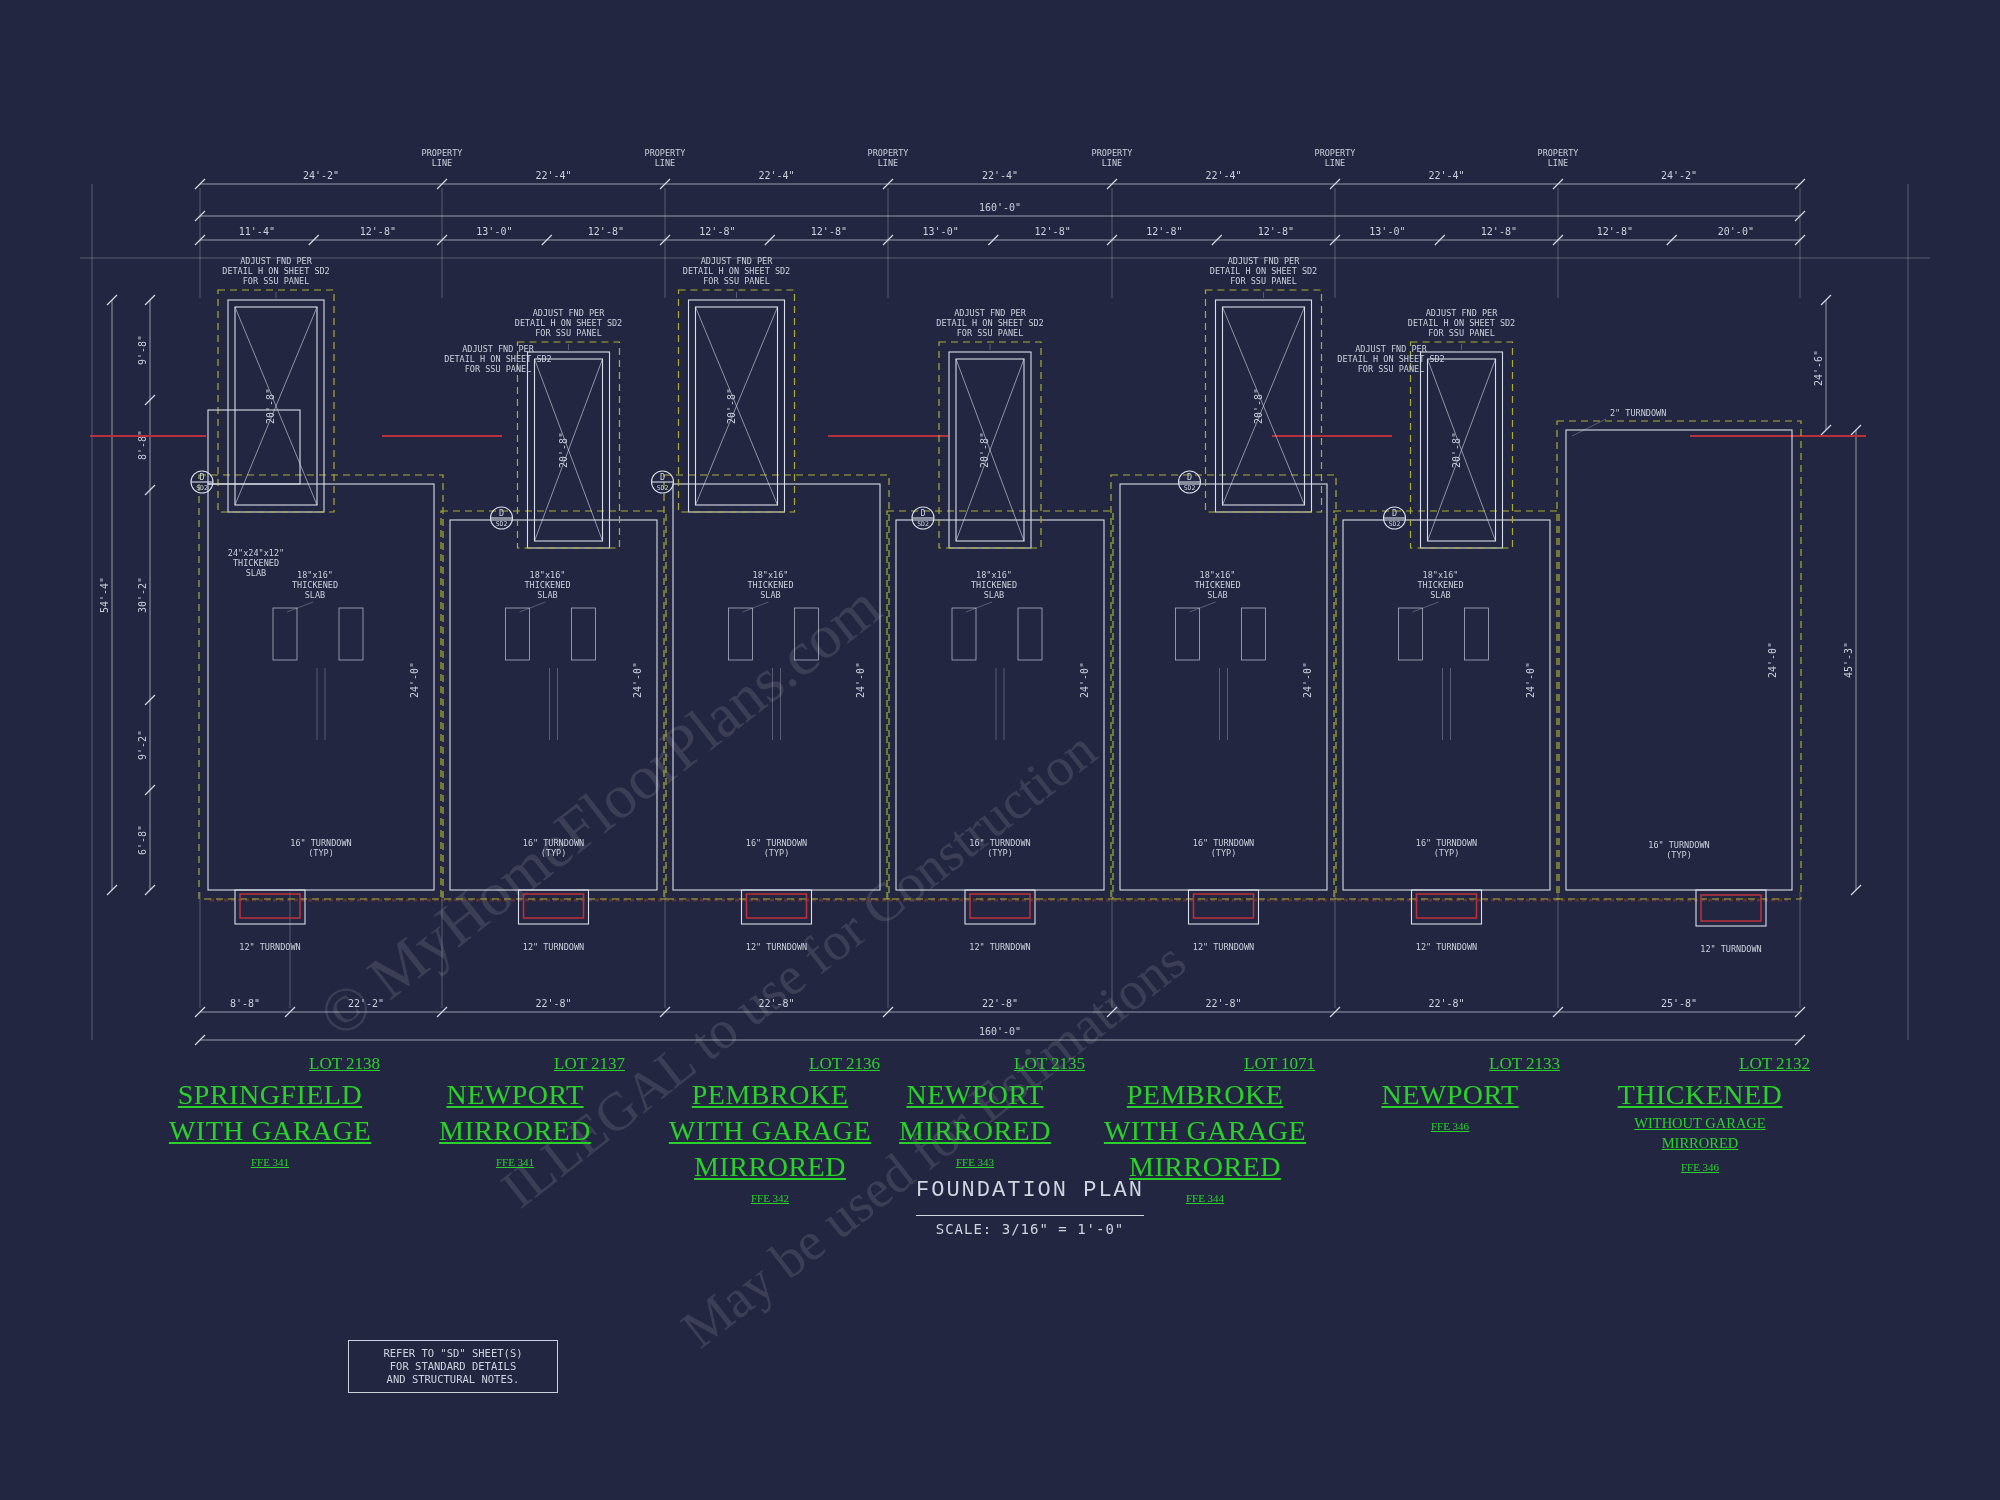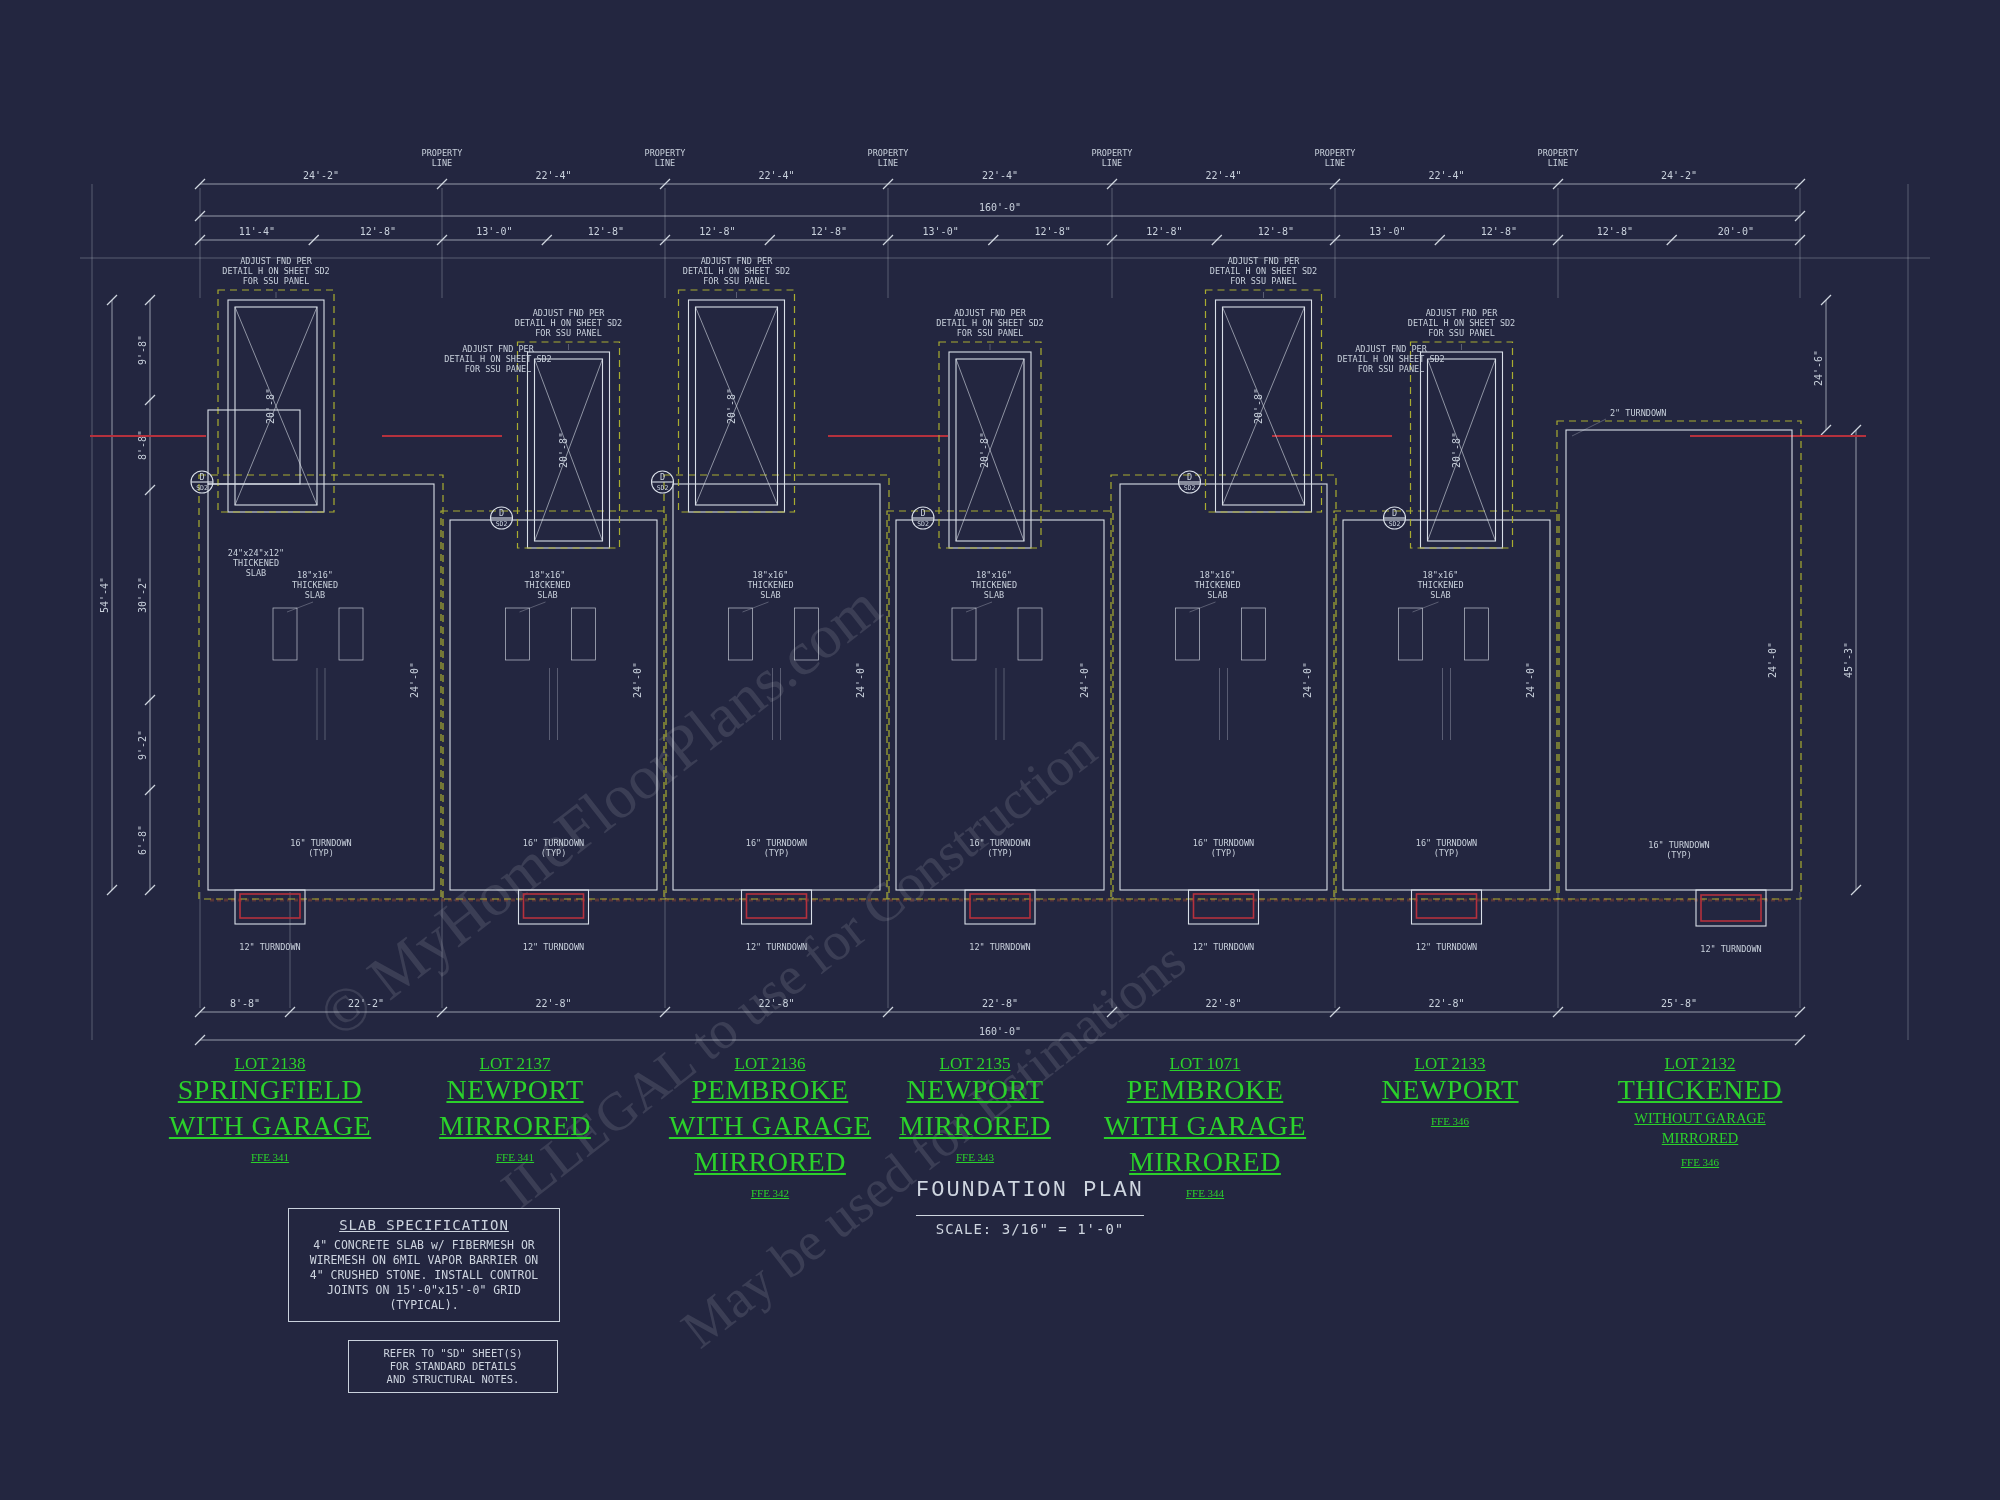--- a/index.html
+++ b/index.html
@@ -14,21 +14,21 @@
   #cad .dash{stroke:#a9ac30;stroke-dasharray:7 5;fill:none;stroke-width:1.2;}
   #cad .redl{stroke:#b5313d;fill:none;stroke-width:2.2;}
   #cad rect.redl{stroke-width:1.6;}
   #cad .ledge{stroke:#7d4034;stroke-width:3;stroke-dasharray:4 3;opacity:.6;}
   #cad text{fill:#c9d1dc;font-family:"DejaVu Sans Mono",monospace;stroke:none;}
   #cad .dim{font-size:10px;}
   #cad .tiny{font-size:8.5px;}
   #cad .micro{font-size:6.5px;}
   #cad .wm{fill:#ffffff;opacity:.11;font-family:"Liberation Serif",serif;}
   .lotlabel{position:absolute;top:1054px;width:220px;text-align:center;color:#2bd12b;font-family:"Liberation Serif",serif;}
-  .lotno{font-size:17px;text-decoration:underline;}
+  .lotno{font-size:17px;text-decoration:underline;margin-bottom:5px;text-align:right;}
   .lotname{font-size:28px;text-decoration:underline;margin-bottom:4px;letter-spacing:.5px;}
   .lotsmall{font-size:14.5px;text-decoration:underline;margin-bottom:3px;}
   .lotffe{font-size:11px;text-decoration:underline;margin-top:9px;}
   #titleblock{position:absolute;left:1030px;top:1178px;transform:translateX(-50%);text-align:center;color:#cfd6e0;}
   .ptitle{display:inline-block;font-size:22px;letter-spacing:2px;border-bottom:1.5px solid #cfd6e0;padding-bottom:12px;font-family:Liberation Mono, monospace;}
   .pscale{font-size:14px;margin-top:5px;letter-spacing:1px;font-family:"DejaVu Sans Mono",monospace;}
   #specbox{position:absolute;left:288px;top:1208px;width:258px;border:1px solid #c9d1dc;padding:8px 6px;text-align:center;color:#cdd4df;font-family:"DejaVu Sans Mono",monospace;}
   .spechead{font-size:14px;text-decoration:underline;margin-bottom:5px;letter-spacing:1px;}
   .specline{font-size:11.5px;line-height:15px;}
   #refbox{position:absolute;left:348px;top:1340px;width:200px;border:1px solid #c9d1dc;padding:6px 4px;text-align:center;color:#cdd4df;font-family:"DejaVu Sans Mono",monospace;}
@@ -424,27 +424,20 @@
         <div class="lotsmall">MIRRORED</div>
         <div class="lotffe">FFE 346</div>
       </div>
     </div>
 
   <div id="titleblock">
     <div class="ptitle">FOUNDATION PLAN</div>
     <div class="pscale">SCALE: 3/16" = 1'-0"</div>
   </div>
 
-  <div id="specbox">
-    <div class="spechead">SLAB SPECIFICATION</div>
-    <div class="specline">4" CONCRETE SLAB w/ FIBERMESH OR</div>
-    <div class="specline">WIREMESH ON 6MIL VAPOR BARRIER ON</div>
-    <div class="specline">4" CRUSHED STONE. INSTALL CONTROL</div>
-    <div class="specline">JOINTS ON 15'-0"x15'-0" GRID (TYPICAL).</div>
-  </div>
 
   <div id="refbox">
     <div class="refline">REFER TO "SD" SHEET(S)</div>
     <div class="refline">FOR STANDARD DETAILS</div>
     <div class="refline">AND STRUCTURAL NOTES.</div>
   </div>
 
 </div>
 
 </body></html>

